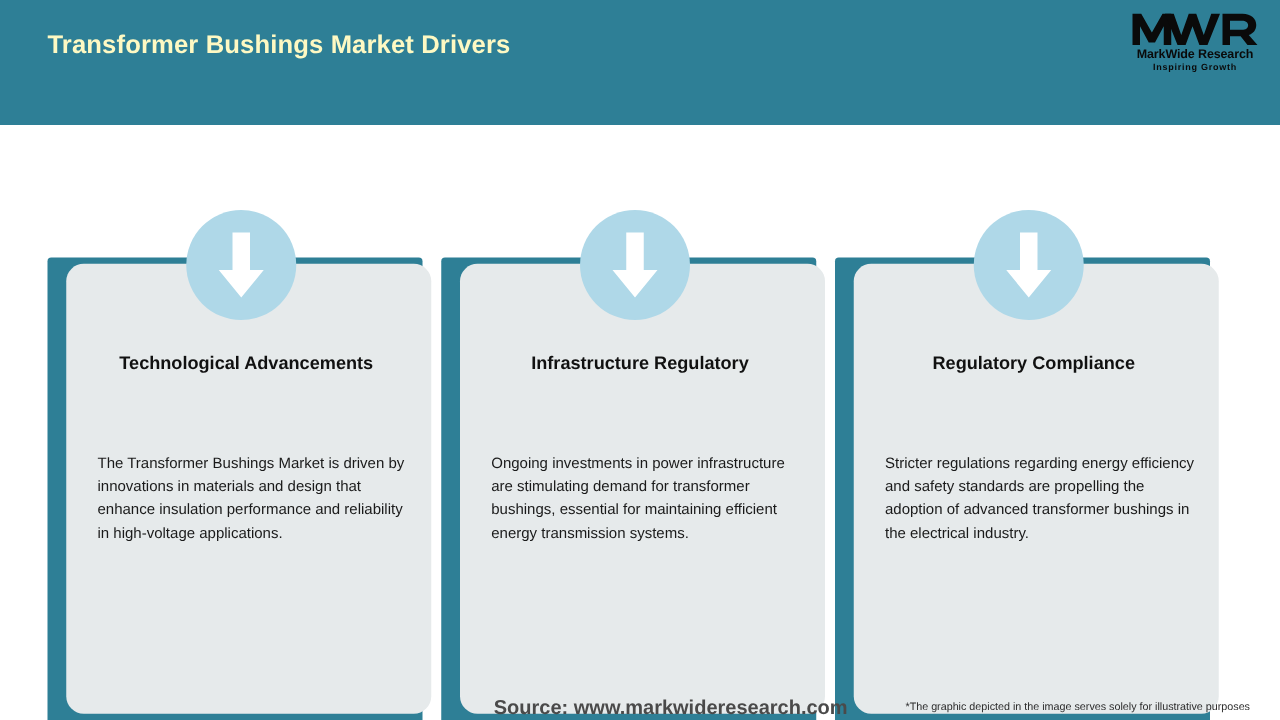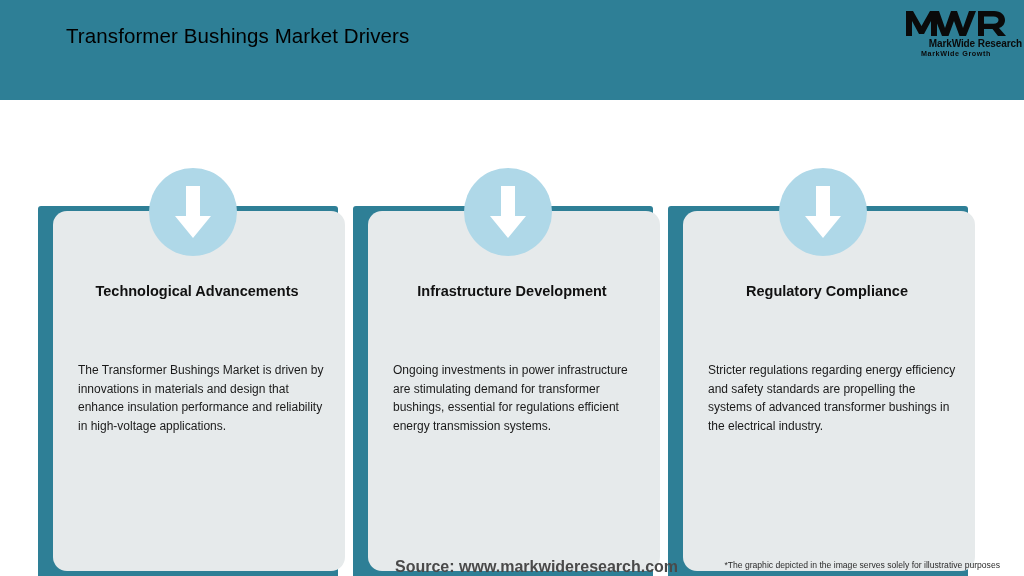--- a/index.html
+++ b/index.html
@@ -23,47 +23,46 @@
     top: 0;
     width: 1024px;
     height: 100px;
     background: #2E7F96;
   }
   .header-title {
     position: absolute;
     left: 38px;
     top: 24px;
     font-size: 20.5px;
-    font-weight: normal;
-    color: #000000;
+    font-weight: bold;
+    color: #fef9c3;
     letter-spacing: 0.1px;
-    margin-left: 28px;
   }
 
   
   .logo {
     position: absolute;
     right: 14px;
     top: 8px;
     width: 108px;
     height: 54px;
   }
   .logo-mark {
     position: absolute;
     left: 0;
     top: 0;
     width: 108px;
     height: 30px;
   }
   .logo-name {
     position: absolute;
-    left: 12px;
+    left: 0;
     top: 30px;
     width: 108px;
-    text-align: right;
+    text-align: center;
     font-size: 10px;
     font-weight: bold;
     color: #0a0a0a;
     letter-spacing: -0.1px;
     white-space: nowrap;
   }
   .logo-tag {
     position: absolute;
     left: 0;
     top: 41px;
@@ -188,21 +187,21 @@
 
           <path d="M4 28 L4 3 L11 3 L19.5 18 L28 3 L35 3 L35 28 L29 28 L29 13 L22 26 L17 26 L10 13 L10 28 Z"></path>
 
           <path d="M30 3 L37 3 L43 20 L49 3 L55 3 L61 20 L67 3 L74 3 L64 28 L57.5 28 L52 13 L46.5 28 L40 28 Z"></path>
 
           <path d="M76 28 L76 3 L92 3 C99 3 103 7 103 12 C103 16 100.5 19 97 20 L104 28 L96 28 L90.5 21 L82 21 L82 28 Z M82 8.5 L82 15.8 L91.5 15.8 C94.5 15.8 96.5 14.4 96.5 12.1 C96.5 9.9 94.5 8.5 91.5 8.5 Z"></path>
         </g>
       </svg>
     </div>
     <div class="logo-name">MarkWide Research</div>
-    <div class="logo-tag">MarkWide Growth</div>
+    <div class="logo-tag">Inspiring Growth</div>
   </div>
 </div>
 
 <div class="cards">
 
   <div class="card-wrap c1">
     <div class="card-back"></div>
     <div class="card"></div>
     <div class="icon-circle">
       <svg width="44" height="56" viewBox="0 0 44 56" xmlns="http://www.w3.org/2000/svg">
@@ -214,32 +213,32 @@
   </div>
 
   <div class="card-wrap c2">
     <div class="card-back"></div>
     <div class="card"></div>
     <div class="icon-circle">
       <svg width="44" height="56" viewBox="0 0 44 56" xmlns="http://www.w3.org/2000/svg">
         <path d="M15 2 L29 2 L29 32 L40 32 L22 54 L4 32 L15 32 Z" fill="#FFFFFF"></path>
       </svg>
     </div>
-    <div class="card-title">Infrastructure Development</div>
-    <div class="card-body">Ongoing investments in power infrastructure are stimulating demand for transformer bushings, essential for regulations efficient energy transmission systems.</div>
+    <div class="card-title">Infrastructure Regulatory</div>
+    <div class="card-body">Ongoing investments in power infrastructure are stimulating demand for transformer bushings, essential for maintaining efficient energy transmission systems.</div>
   </div>
 
   <div class="card-wrap c3">
     <div class="card-back"></div>
     <div class="card"></div>
     <div class="icon-circle">
       <svg width="44" height="56" viewBox="0 0 44 56" xmlns="http://www.w3.org/2000/svg">
         <path d="M15 2 L29 2 L29 32 L40 32 L22 54 L4 32 L15 32 Z" fill="#FFFFFF"></path>
       </svg>
     </div>
     <div class="card-title">Regulatory Compliance</div>
-    <div class="card-body">Stricter regulations regarding energy efficiency and safety standards are propelling the systems of advanced transformer bushings in the electrical industry.</div>
+    <div class="card-body">Stricter regulations regarding energy efficiency and safety standards are propelling the adoption of advanced transformer bushings in the electrical industry.</div>
   </div>
 
 </div>
 
 <div class="footer-source">Source: www.markwideresearch.com</div>
 <div class="footer-note">*The graphic depicted in the image serves solely for illustrative purposes</div>
 
 </body></html>

